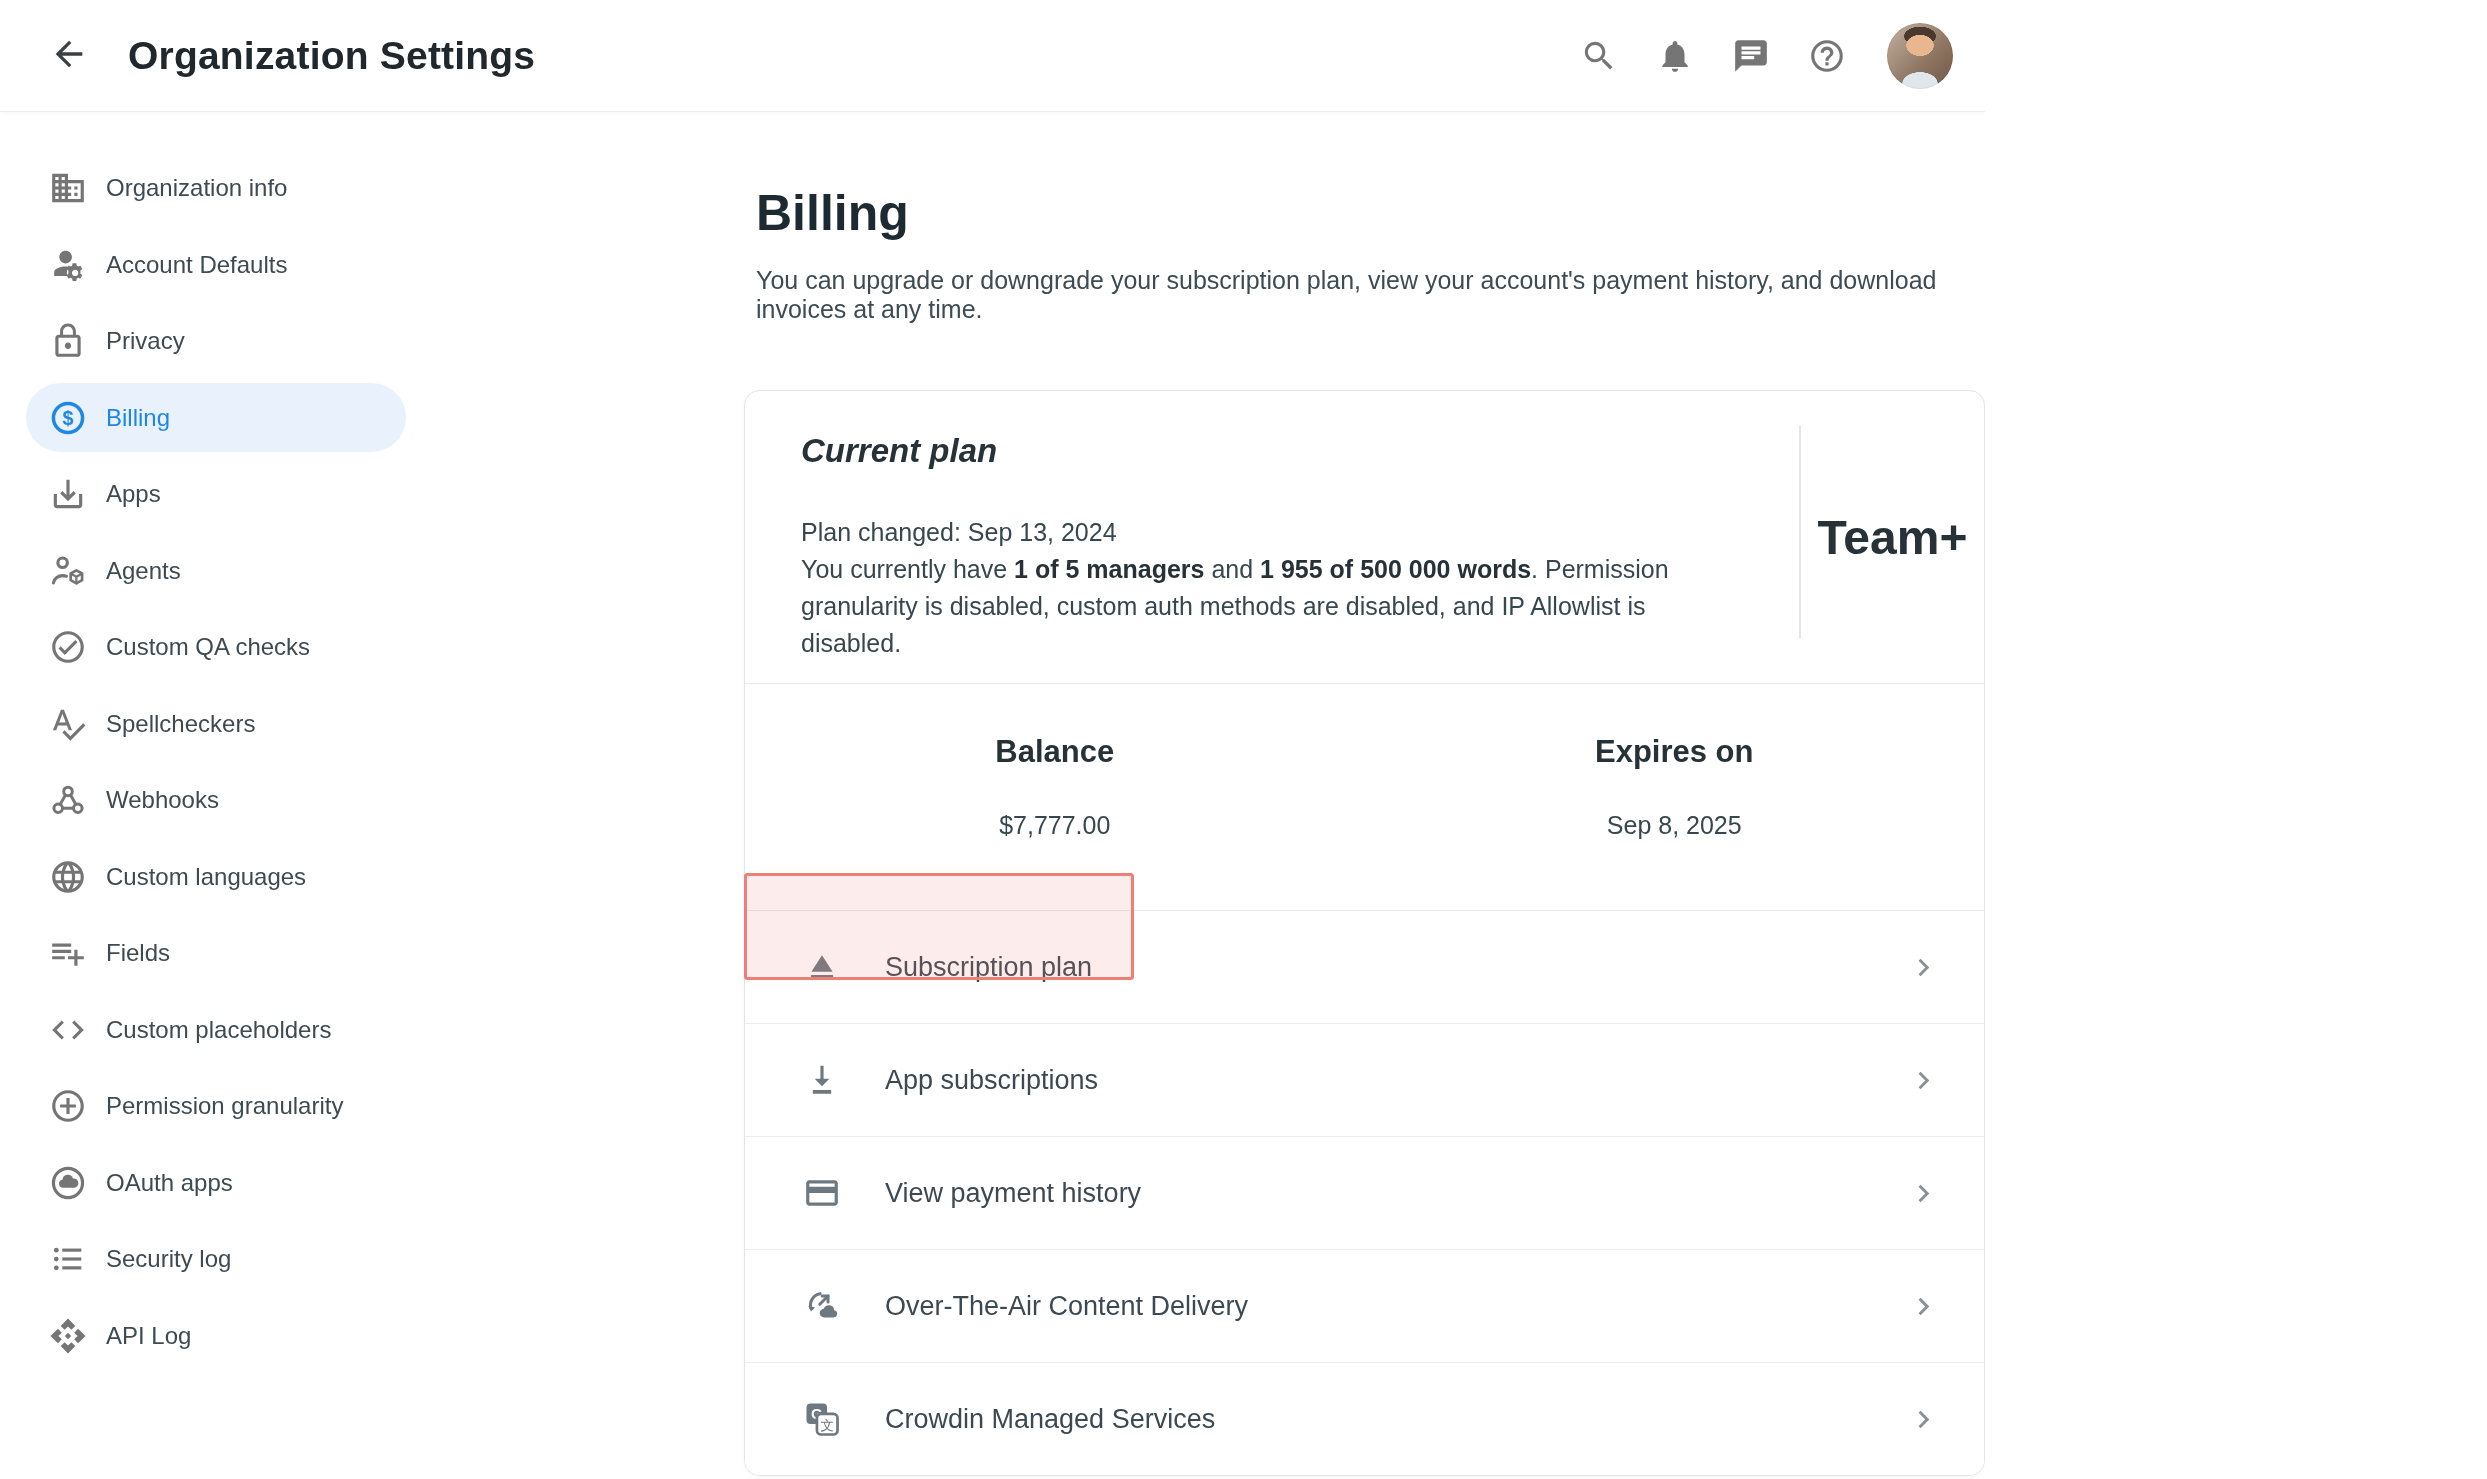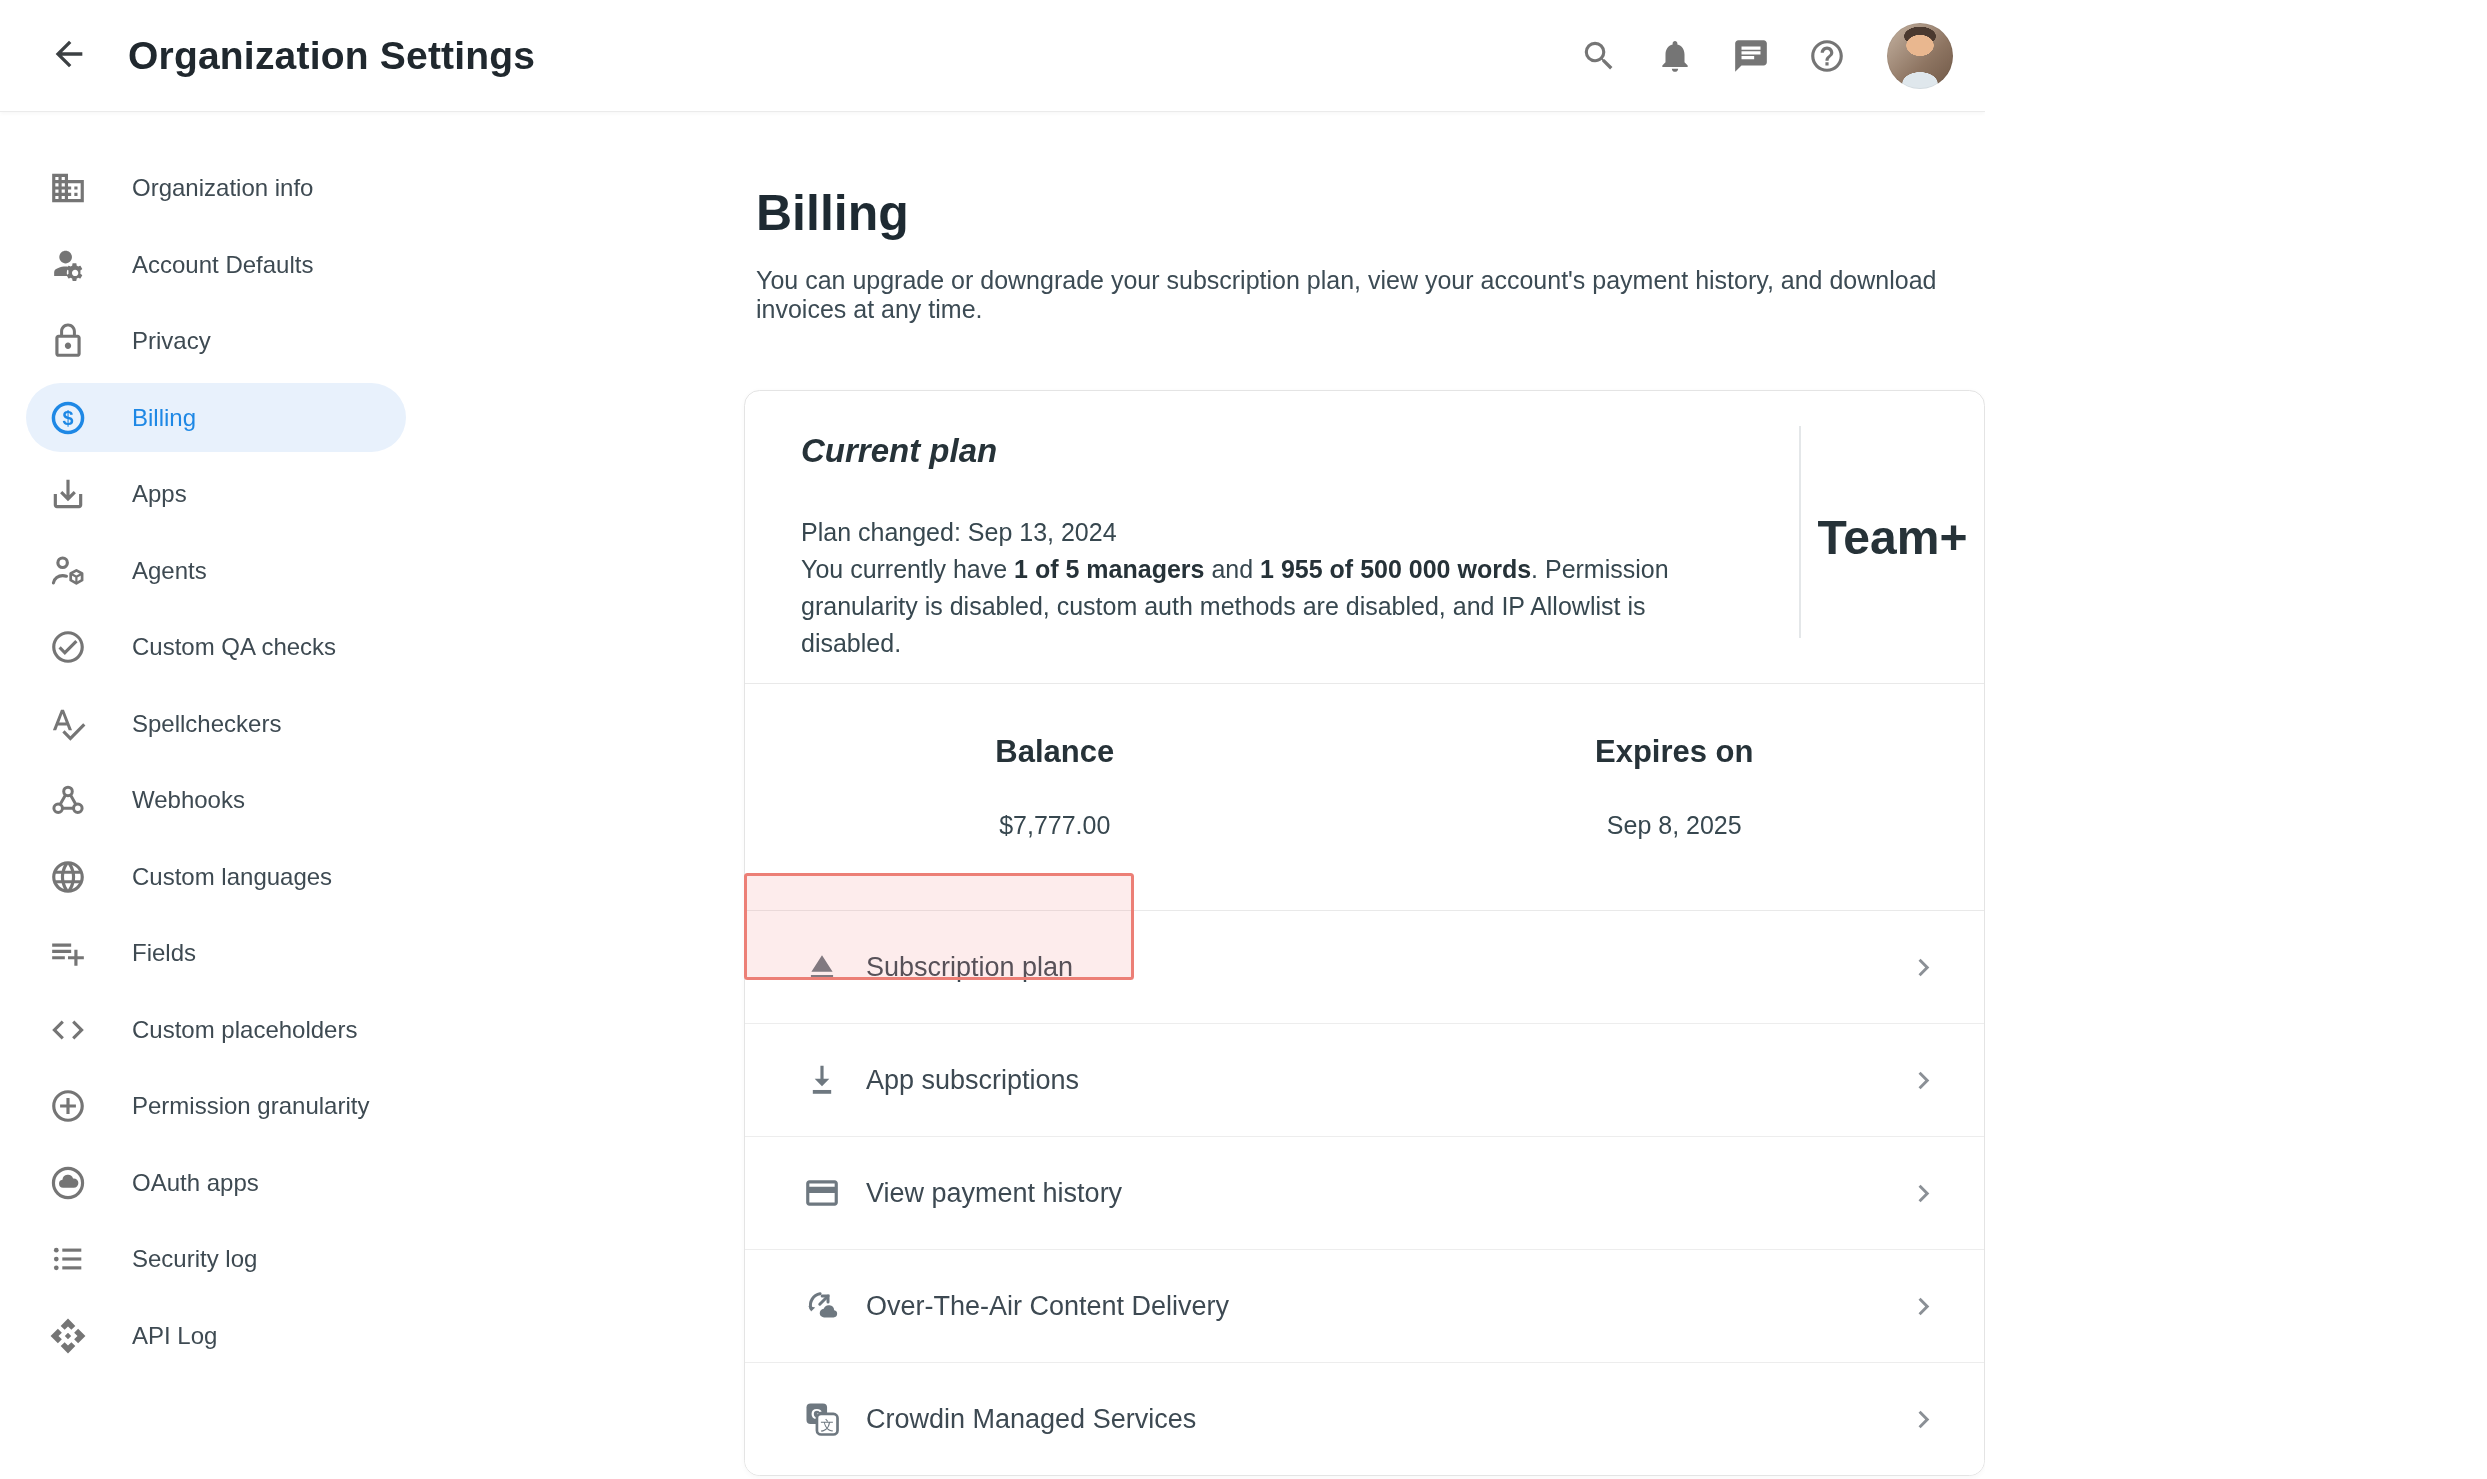--- a/index.html
+++ b/index.html
@@ -24,21 +24,21 @@
             radial-gradient(ellipse 26px 15.5px at 50% 20%, #4a392f 0 60%, transparent 62%),
             radial-gradient(ellipse 29px 19px at 50% 92%, #dfe7ec 0 60%, transparent 62%),
             linear-gradient(135deg,#c5b3a2,#8d7461 60%,#6f5846);
           box-shadow:inset 0 0 0 0.9px rgba(0,0,0,.06);}
 
   
   #layout{display:flex;align-items:flex-start;}
   nav{width:432px;flex-shrink:0;padding-top:34px;}
   .sitem{height:69px;width:380px;margin:7.5px 0 7.5px 26px;border-radius:35px;
          display:flex;align-items:center;padding-left:23px;box-sizing:border-box;
-         gap:45px;cursor:pointer;}
+         gap:19px;cursor:pointer;}
   .sitem .icon{width:38px;height:38px;color:#757575;flex-shrink:0;display:flex;}
   .sitem .icon svg{width:38px;height:38px;}
   .sitem .lbl{font-size:24px;color:#3e4a52;}
   .sitem.active{background:#e8f1fc;}
   .sitem.active .icon{color:#1e88e5;}
   .sitem.active .lbl{color:#1e88e5;font-weight:500;}
 
   
   main{width:1433px;margin-left:312px;padding-top:74px;position:relative;}
   .page-title{font-size:50px;line-height:55px;font-weight:700;color:#1e2a32;margin:0 0 0 12px;}
@@ -59,21 +59,21 @@
   .stats{height:228px;box-sizing:border-box;display:flex;
          border-top:1.7px solid #e9e9e9;border-bottom:1.7px solid #e9e9e9;}
   .stat{flex:1;text-align:center;padding-top:50px;}
   .stat .slabel{font-size:31px;font-weight:600;color:#263238;line-height:35px;}
   .stat .svalue{font-size:25px;color:#37474f;margin-top:42px;}
 
   .mrow{height:112px;display:flex;align-items:center;padding:0 43px 0 58px;cursor:pointer;background:#fff;}
   .mrow + .mrow{border-top:1.7px solid #ededed;}
   .mrow .micon{width:38px;height:38px;color:#6e7880;flex-shrink:0;display:flex;}
   .mrow .micon svg{width:38px;height:38px;}
-  .mrow .mlabel{flex:1;font-size:27px;font-weight:500;color:#3d4952;margin-left:25px;}
+  .mrow .mlabel{flex:1;font-size:27px;font-weight:500;color:#3d4952;margin-left:44px;}
   .mrow .chev{width:35px;height:35px;color:#8b9096;display:flex;}
   .mrow .chev svg{width:35px;height:35px;}
 
   .annotation{position:absolute;left:0;top:761px;width:390px;height:107px;box-sizing:border-box;
               border:3.5px solid #ec7f76;background:rgba(240,128,128,.15);border-radius:3.5px;
               pointer-events:none;z-index:10;}
 </style>
 </head>
 <body>
 

